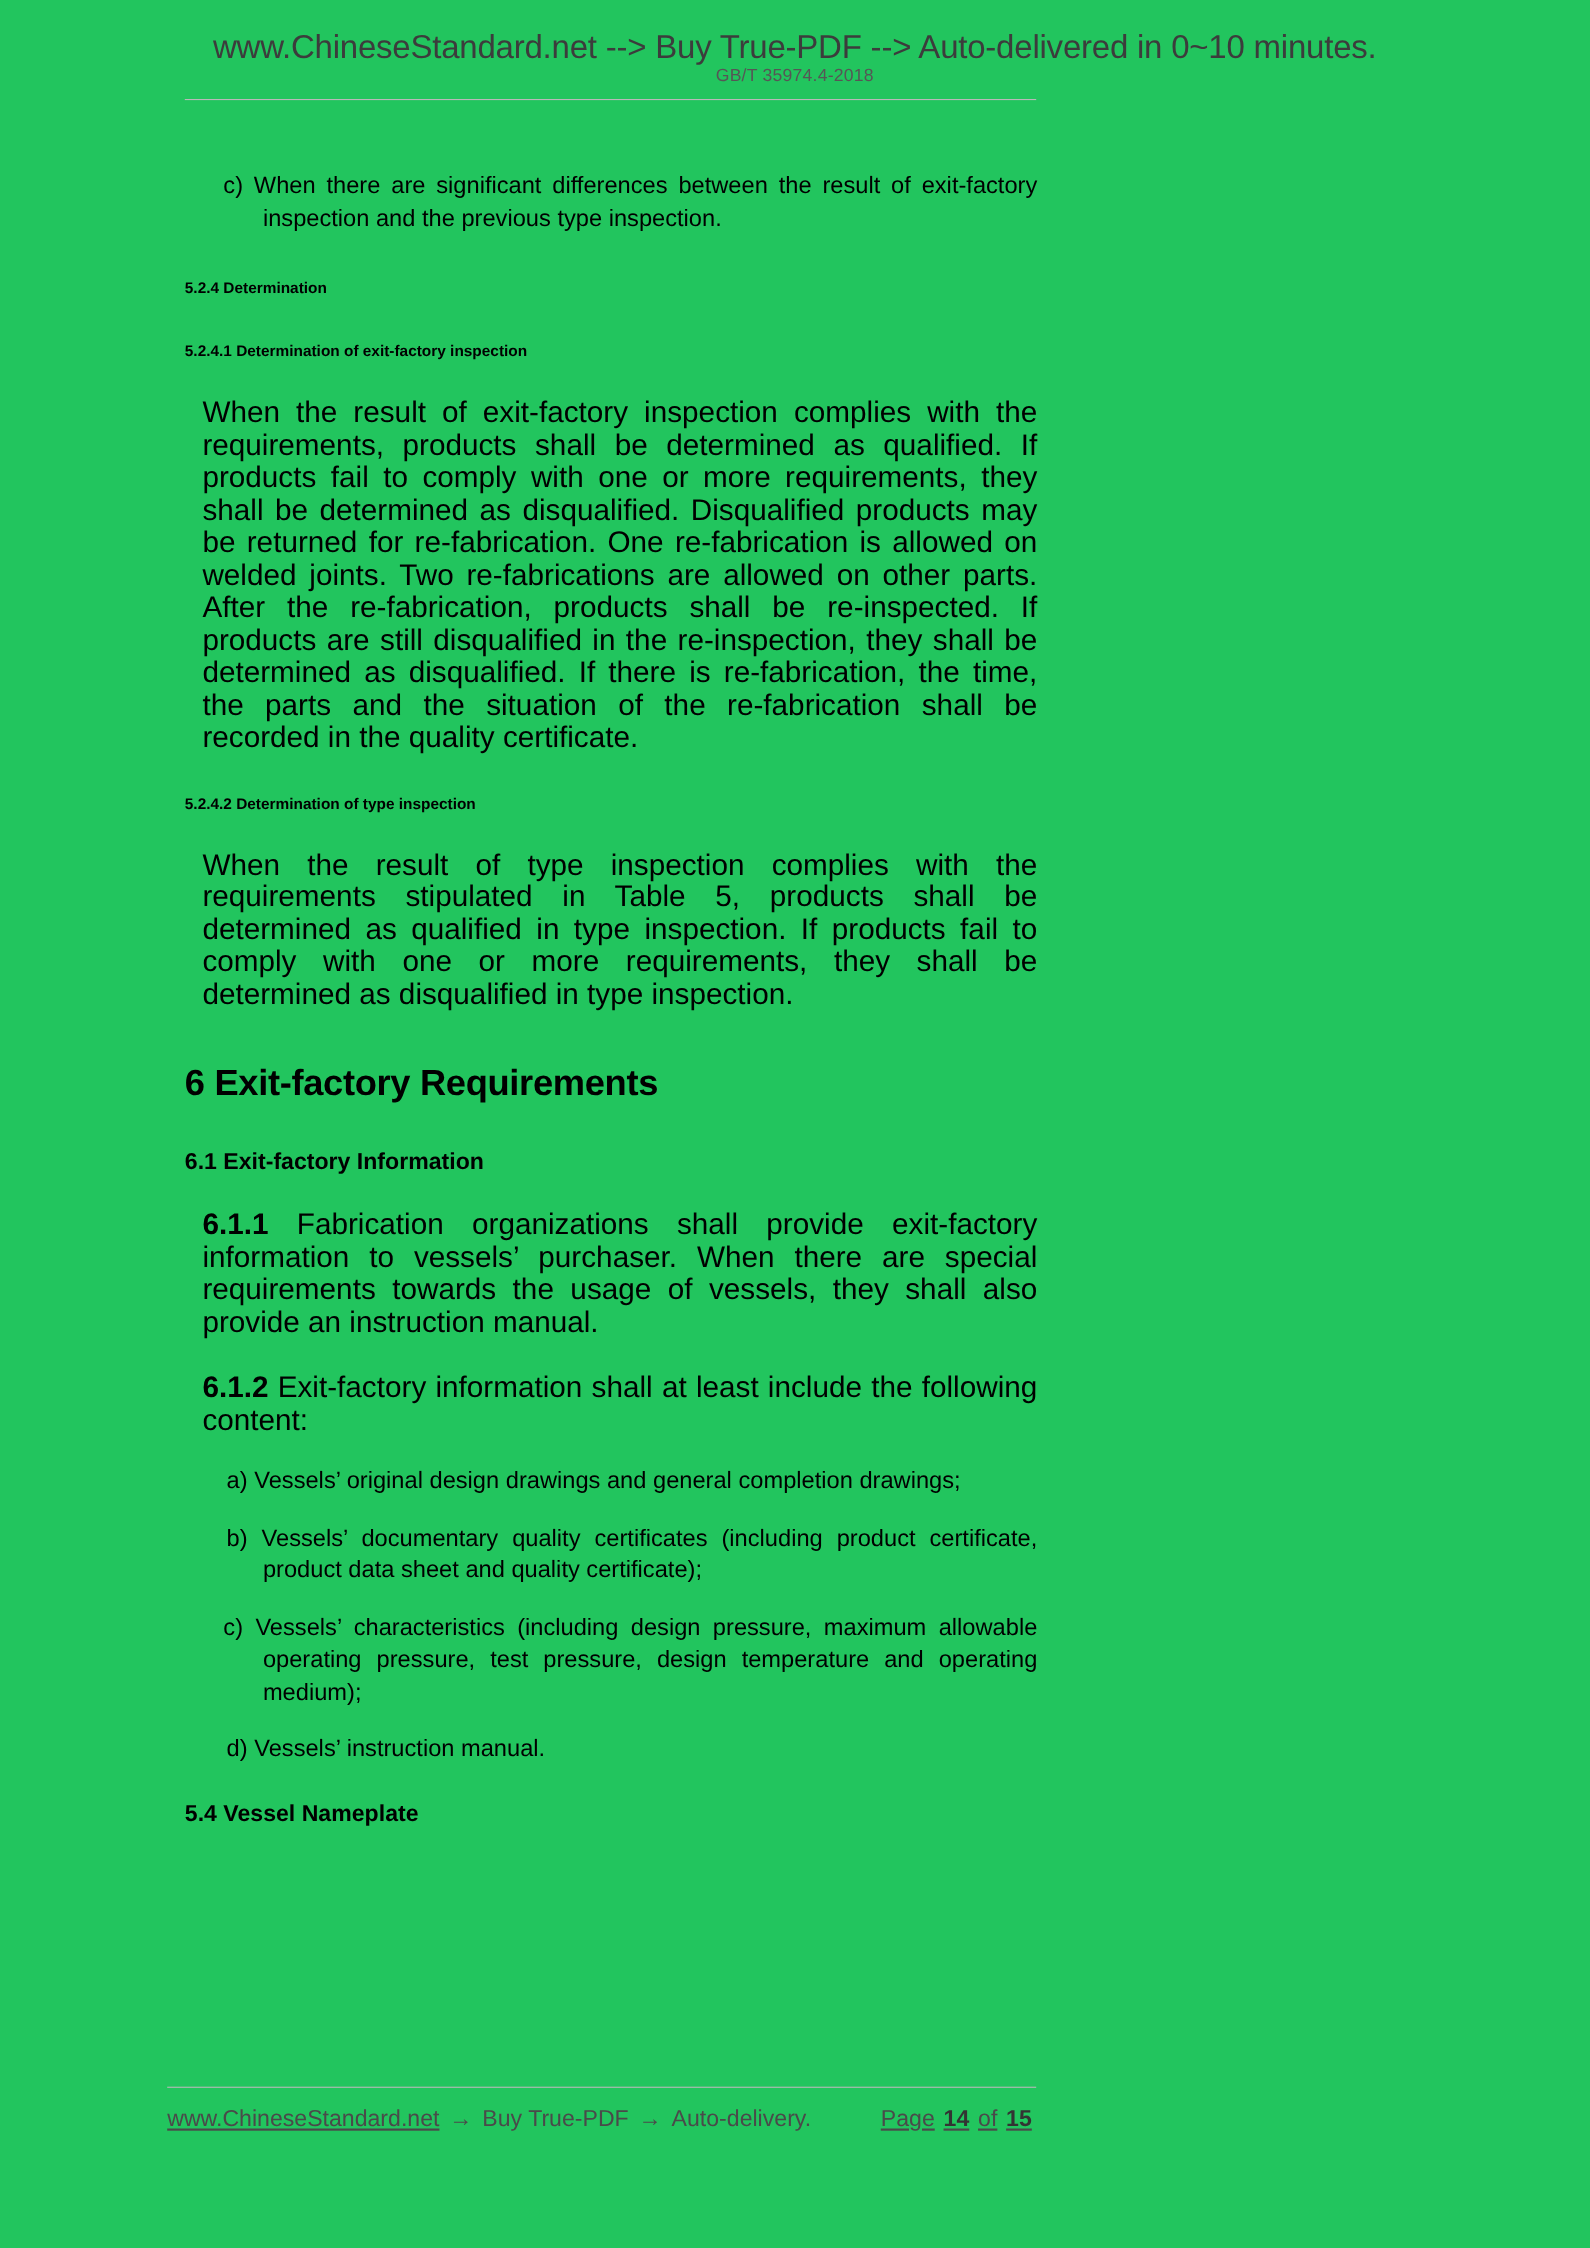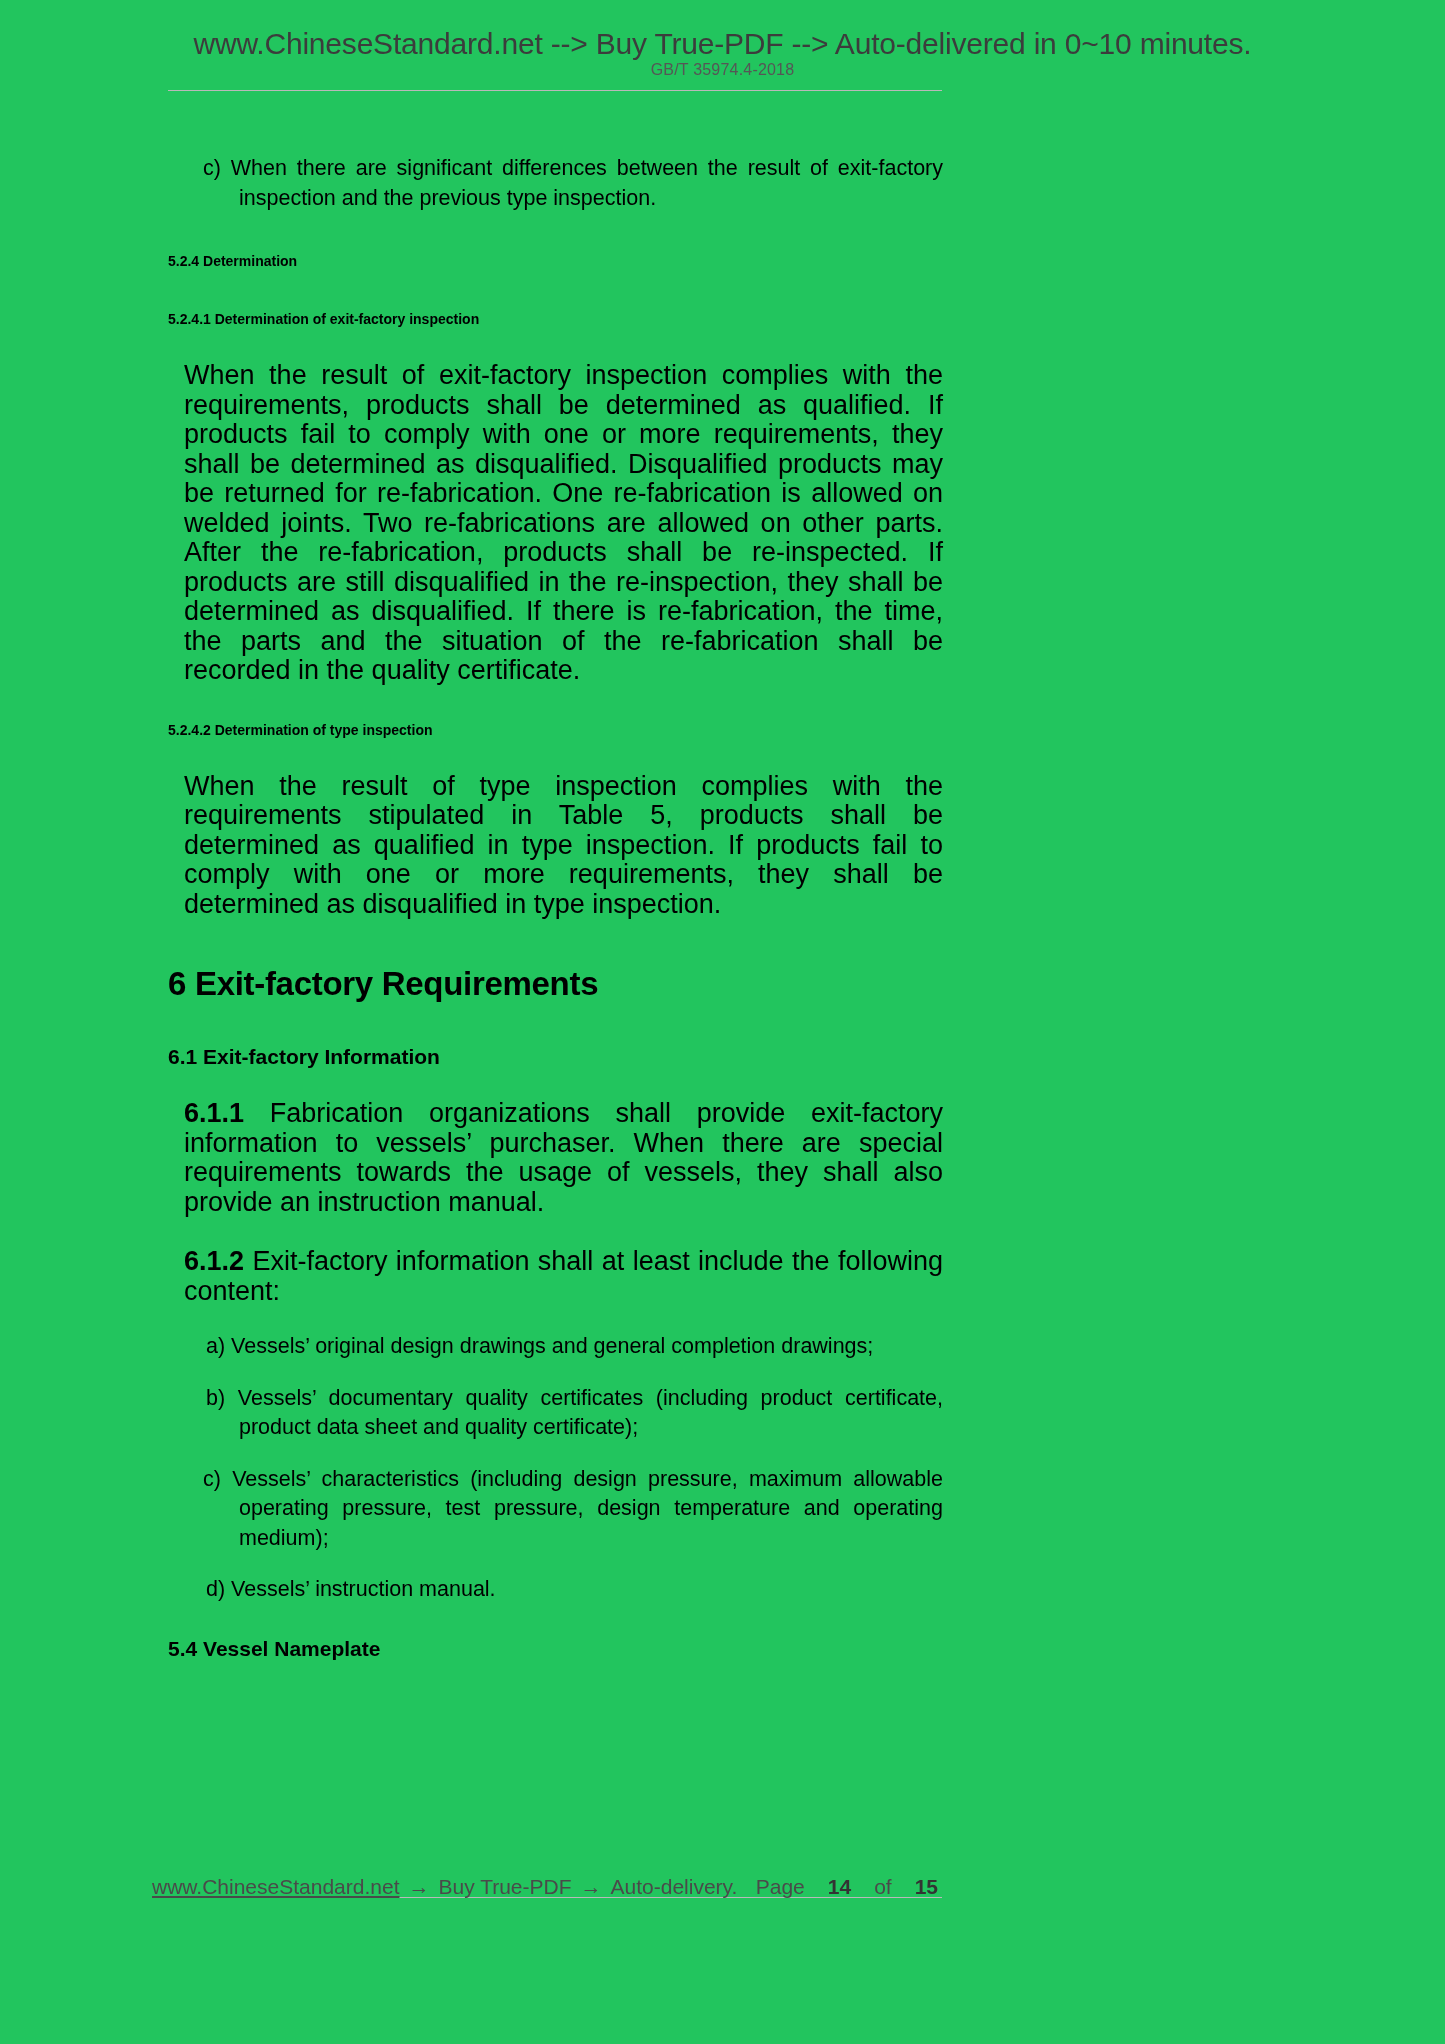--- a/index.html
+++ b/index.html
@@ -118,21 +118,21 @@
   .footer-rule {
     position: absolute;
     top: 1897px;
     left: 152px;
     width: 790px;
     height: 1px;
     background: #b9b9b9;
   }
   .footer {
     position: absolute;
-    top: 1872px;
+    top: 1912px;
     left: 152px;
     width: 790px;
     font-size: 21px;
     color: #4a4a4a;
     display: flex;
     align-items: flex-end;
     line-height: 30px;
     white-space: nowrap;
   }
   .footer-left {
@@ -142,22 +142,23 @@
   }
   .footer-url {
     text-decoration: underline;
     color: #4a4a4a;
   }
   .footer-arrow { font-size: 21px; }
   .footer-right {
     margin-left: auto;
     display: flex;
     align-items: baseline;
-    gap: 23px;
+    gap: 8px;
     padding-right: 4px;
+    text-decoration: underline;
   }
   .footer-right .pg-num {
     font-weight: bold;
     color: #333;
   }
 </style>
 </head>
 <body>
 
 <div class="page">

